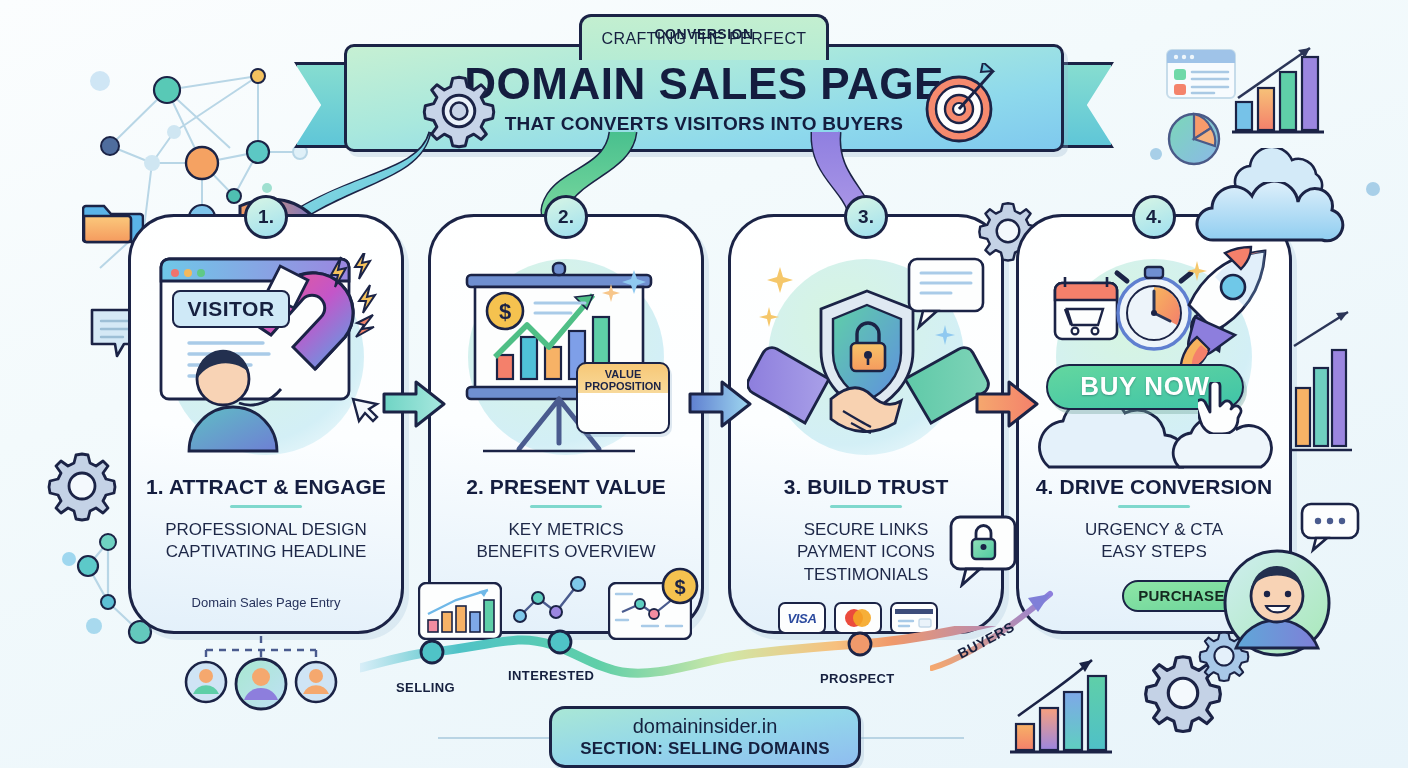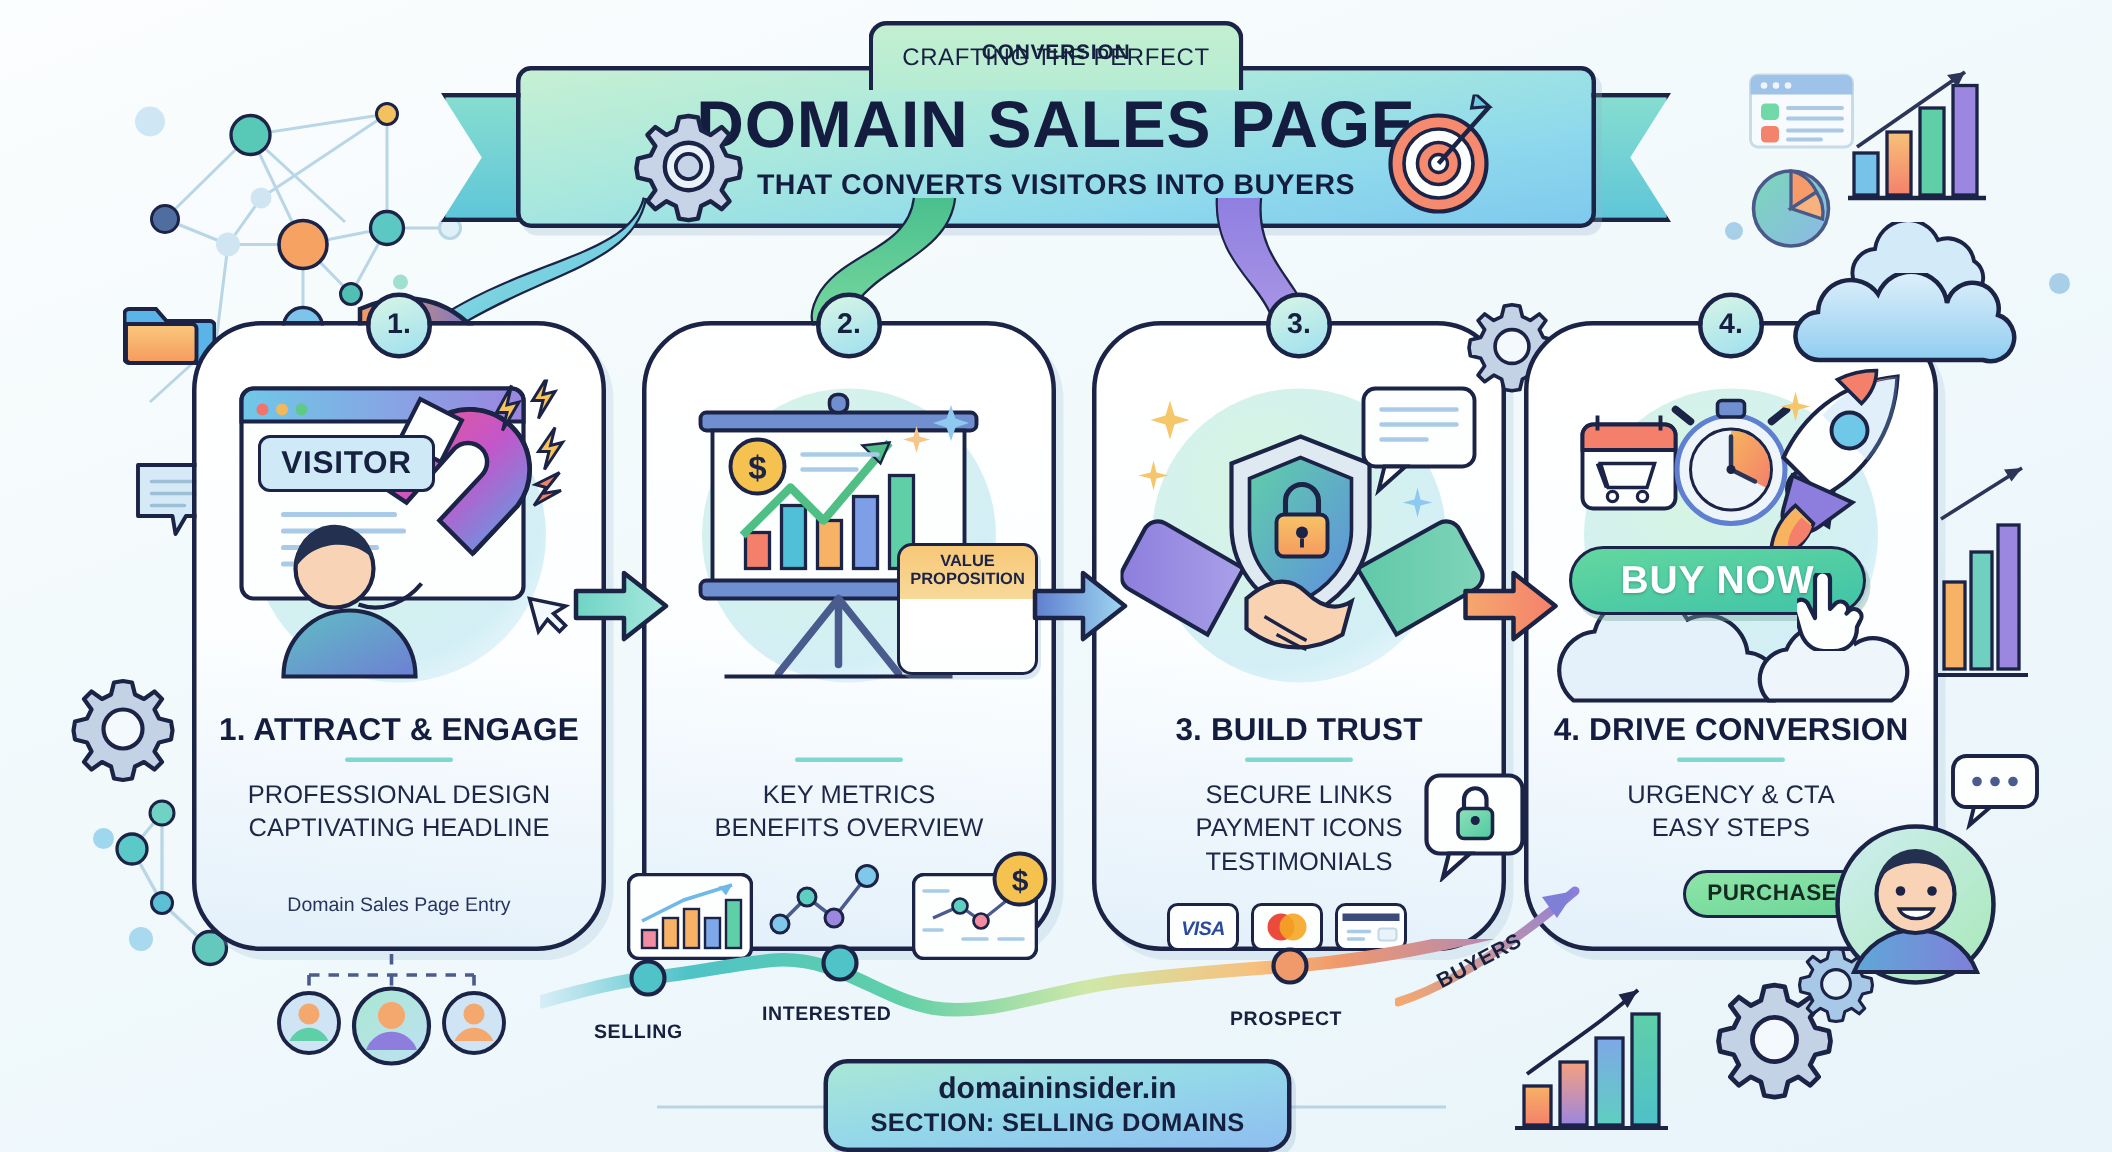--- a/index.html
+++ b/index.html
@@ -107,39 +107,39 @@
   }
 
   
   #footer {
     position:absolute; left:549px; top:706px; width:312px; height:62px;
     background:linear-gradient(170deg,#a9e7d6 0%,#93d7ea 50%,#8fbdf0 100%);
     border:3px solid #1b2346; border-radius:16px;
     display:flex; flex-direction:column; align-items:center; justify-content:center; gap:1px;
     box-shadow:3px 4px 0 rgba(150,180,205,.28);
   }
-  #footer-domain { font-size:20px; font-weight:bold; color:#15203f; }
+  #footer-domain { font-size:20px; font-weight:normal; color:#15203f; }
   #footer-section { font-size:17px; font-weight:bold; letter-spacing:.2px; color:#15203f; }
   .footer-rule { position:absolute; top:737px; height:2px; background:#b9d4e4; }
 
   
   #conversion-cloud { position:absolute; left:1192px; top:182px; width:160px; height:62px; }
   #conversion-label {
     position:absolute; left:0; right:0; top:26px; text-align:center;
     font-size:14px; font-weight:bold; letter-spacing:.5px; color:#16203f;
   }
 
   
   .mini-badge {
     position:absolute; border:2.5px solid #1b2346; border-radius:12px;
     display:flex; align-items:center; justify-content:center;
     font-weight:bold; text-align:center; line-height:1.05;
   }
   #value-prop {
-    left:598px; top:362px; width:94px; height:88px;
+    left:576px; top:362px; width:94px; height:72px;
     background:linear-gradient(180deg,#f7c877 0%,#f8d99a 42%,#ffffff 42%,#fdfefe 100%);
     font-size:11px; color:#1b2346; border-radius:10px;
     align-items:flex-start; padding-top:5px;
     box-shadow:2px 3px 0 rgba(150,180,205,.3);
   }
   #buy-now {
     left:1046px; top:352px; width:198px; height:46px;
     background:linear-gradient(170deg,#63d79f,#3fc3a8);
     border-radius:23px; color:#ffffff; font-size:26px; letter-spacing:.6px;
     text-shadow:0 1px 2px rgba(20,40,60,.35);
@@ -417,20 +417,21 @@
         <path d="M140 40 l-18 2 l12 12z" fill="#4fbf86" stroke="#1b2346" stroke-width="1.6"></path>
         <circle cx="52" cy="56" r="18" fill="#f5c24f" stroke="#1b2346" stroke-width="2.6"></circle>
         <text x="52" y="64" text-anchor="middle" font-size="22" font-weight="bold" fill="#1b2346" font-family="Liberation Sans">$</text>
         <g stroke="#a9cbe8" stroke-width="3" stroke-linecap="round">
             <path d="M82 48 h50 M82 58 h36"></path>
           </g>
         <path d="M178 24 l3 -9 l3 9 l9 3 l-9 3 l-3 9 l-3 -9 l-9 -3z" fill="#8fc9f0"></path>
         <path d="M156 36 l2 -7 l2 7 l7 2 l-7 2 l-2 7 l-2 -7 l-7 -2z" fill="#f7c68a"></path>
       </svg>
     </div>
+    <div class="card-title">2. PRESENT VALUE</div>
     <div class="title-rule"></div>
     <div class="card-lines" style="white-space:pre-line;">KEY METRICS
 BENEFITS OVERVIEW</div>
   </div>
   <div class="mini-badge" id="value-prop">
     <span style="white-space:pre-line;">VALUE
 PROPOSITION</span>
   </div>
 
   <div class="card" id="card-3">

